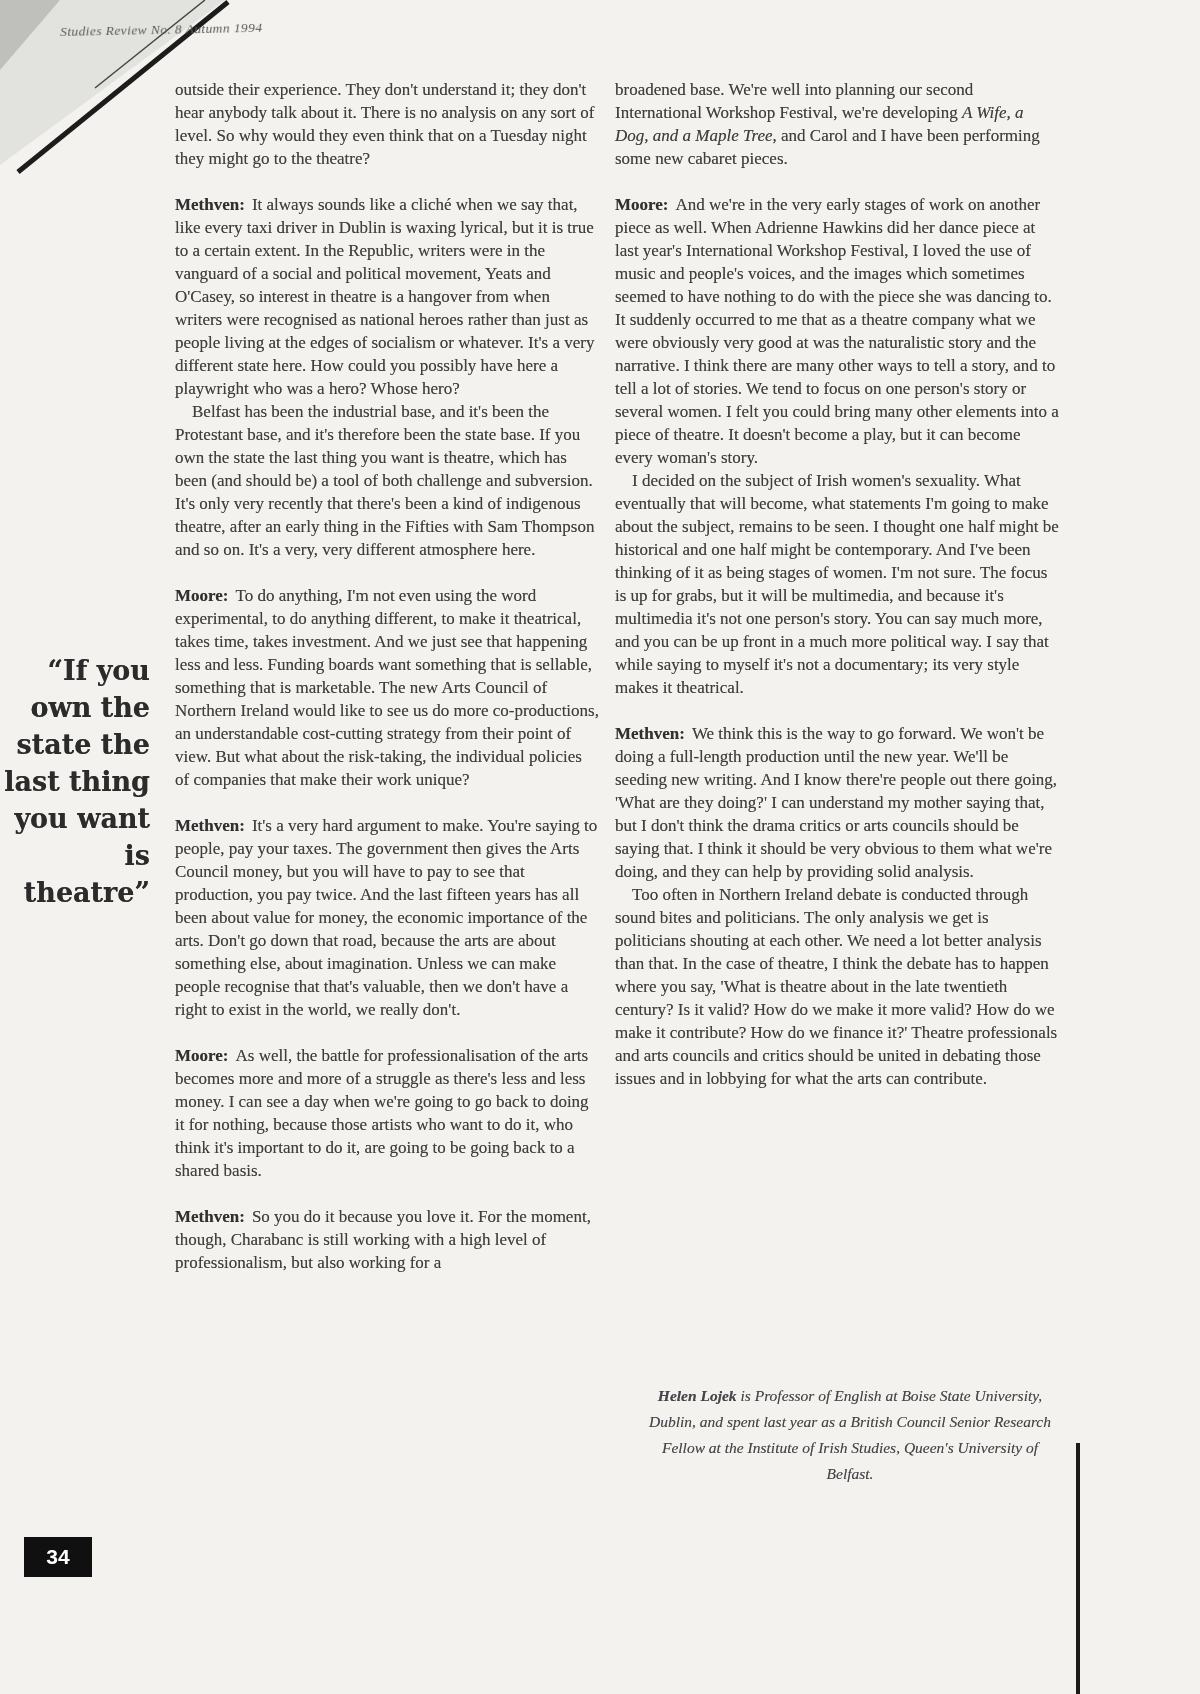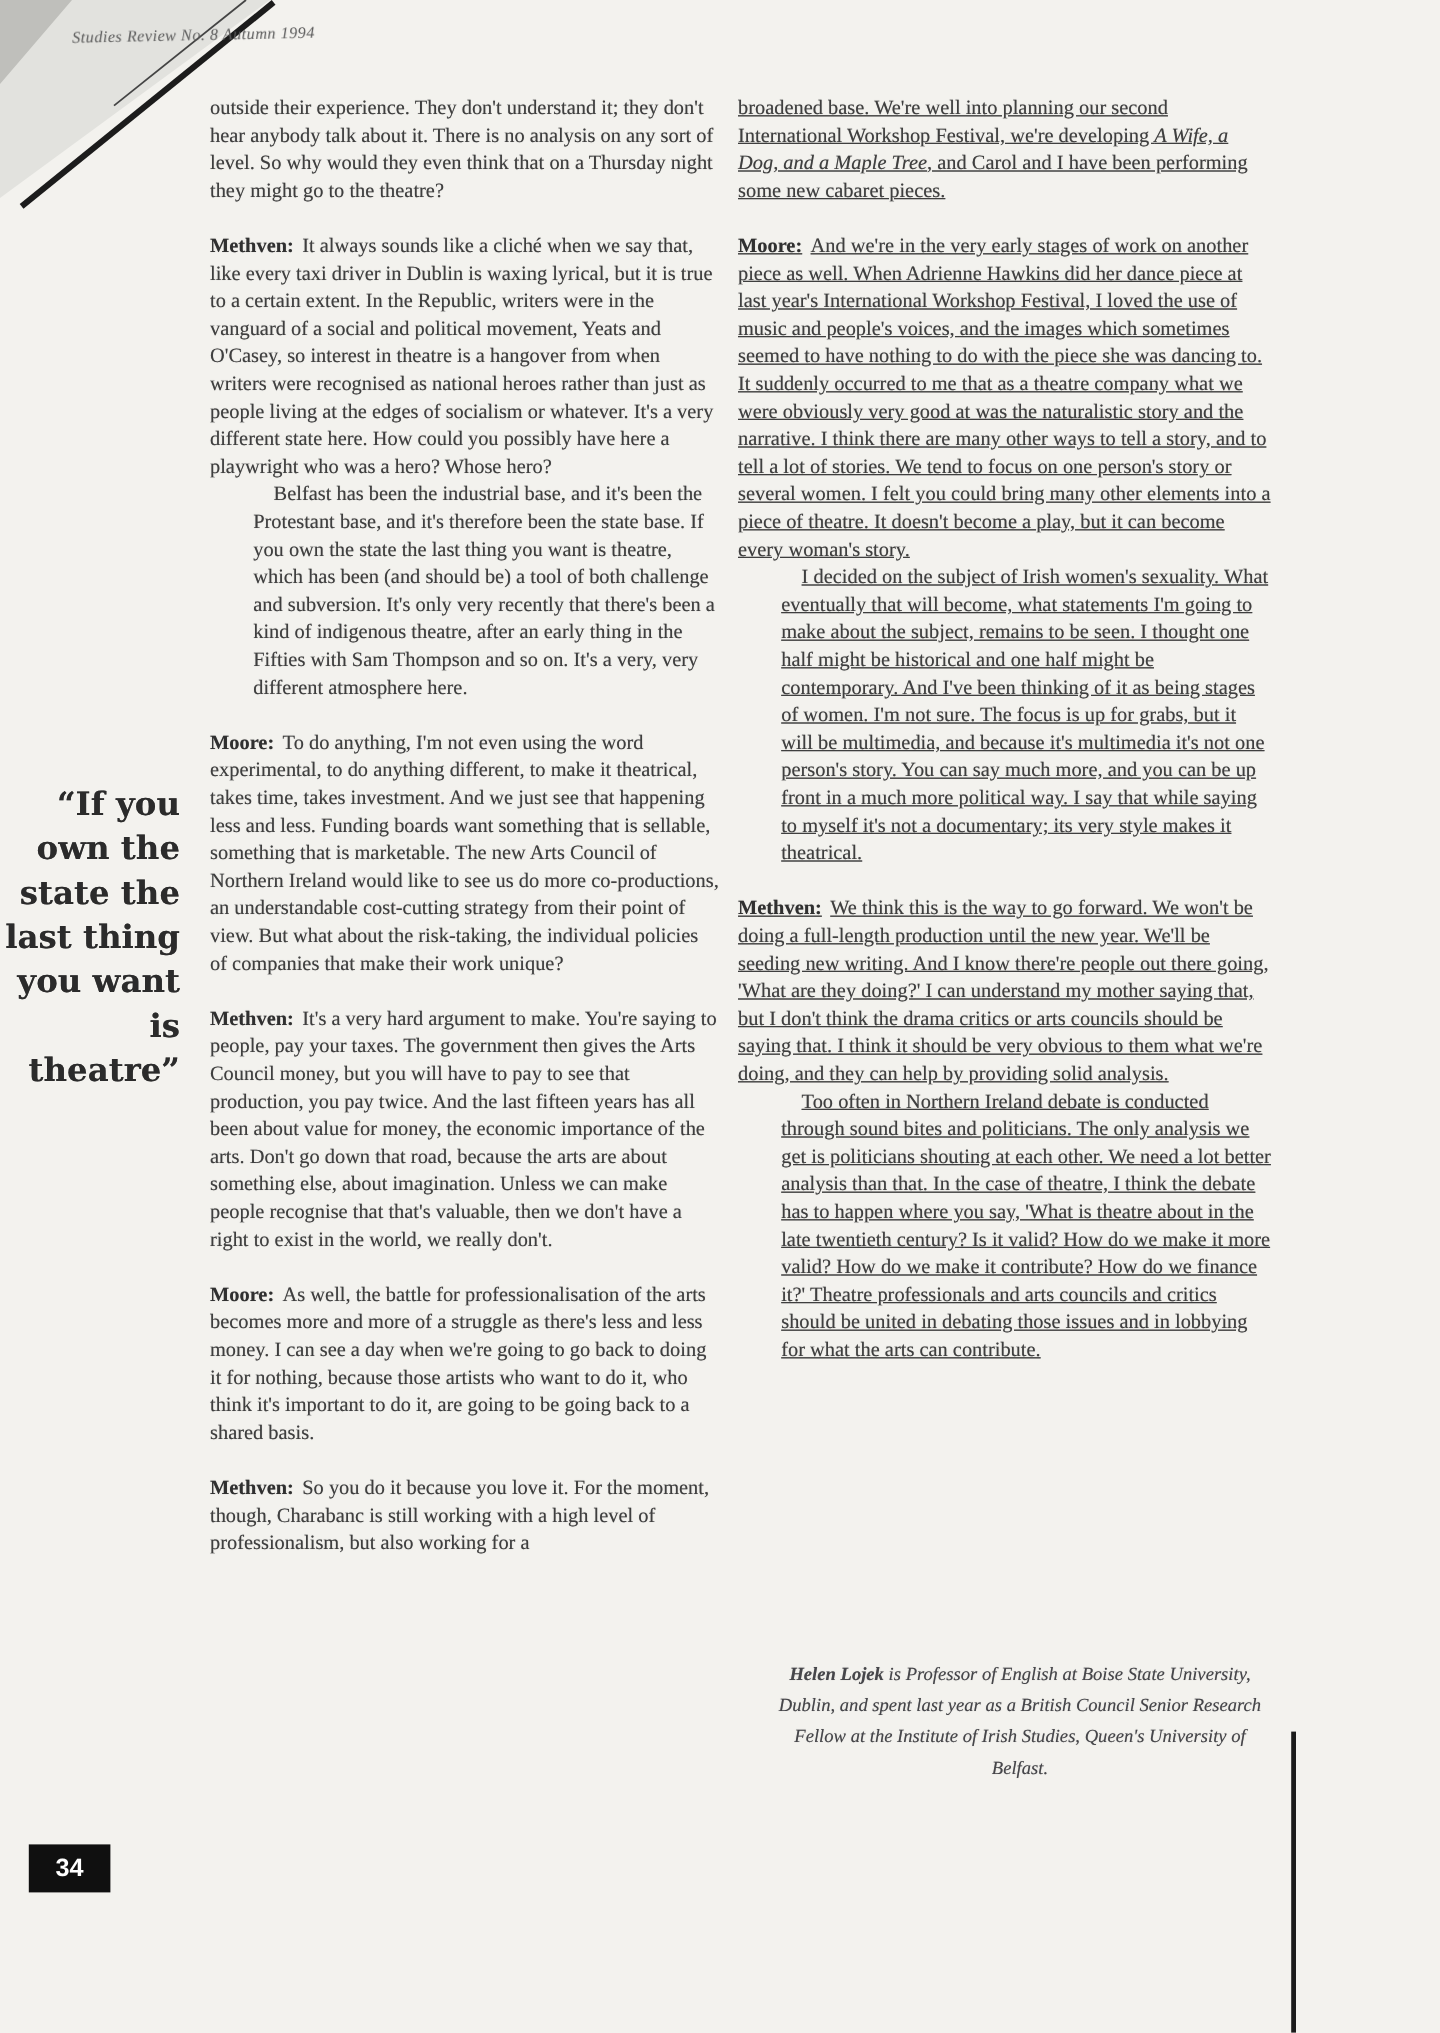--- a/index.html
+++ b/index.html
@@ -26,24 +26,24 @@
     letter-spacing:.4px;
     filter:blur(.3px);
   }
   .columns{
     position:absolute;left:175px;top:78px;width:885px;
     display:flex;gap:15px;
   }
   .col{font-size:17px;line-height:23px;color:var(--text-color);
     text-shadow:0 0 .6px rgba(60,60,60,.55);}
   .col-left{width:425px;}
-  .col-right{width:445px;text-decoration:underline;}
+  .col-right{width:445px;}
   .para{margin:0;}
   .para.speaker-para{margin-top:23px;}
-  .para.indented{text-indent:17px;margin-left:36px;}
+  .para.indented{text-indent:17px;}
   .speaker{padding-right:7px;color:#303030;margin-top:23px;}
   .pullquote{
     position:absolute;left:0;top:652px;width:152px;padding-right:2px;
     text-align:right;font-weight:bold;font-size:27px;line-height:37px;
     color:var(--quote-color);white-space:pre-line;
     font-family:"DejaVu Serif", serif;
     text-shadow:0 0 .5px rgba(30,30,30,.6);
   }
   .bio{
     position:absolute;left:640px;top:1383px;width:420px;
@@ -77,21 +77,21 @@
 
   <div class="pullquote">“If you
 own the
 state the
 last thing
 you want
 is theatre”</div>
 
   <div class="columns">
     <div class="col col-left">
-        <p class="para">outside their experience. They don't understand it; they don't hear anybody talk about it. There is no analysis on any sort of level. So why would they even think that on a Thursday night they might go to the theatre?</p>
+        <p class="para">outside their experience. They don't understand it; they don't hear anybody talk about it. There is no analysis on any sort of level. So why would they even think that on a Tuesday night they might go to the theatre?</p>
         <p class="para speaker-para"><strong class="speaker">Methven:</strong>It always sounds like a cliché when we say that, like every taxi driver in Dublin is waxing lyrical, but it is true to a certain extent. In the Republic, writers were in the vanguard of a social and political movement, Yeats and O'Casey, so interest in theatre is a hangover from when writers were recognised as national heroes rather than just as people living at the edges of socialism or whatever. It's a very different state here. How could you possibly have here a playwright who was a hero?  Whose hero?</p>
         <p class="para indented">Belfast has been the industrial base, and it's been the Protestant base, and it's therefore been the state base. If you own the state the last thing you want is theatre, which has been (and should be) a tool of both challenge and subversion. It's only very recently that there's been a kind of indigenous theatre, after an early thing in the Fifties with Sam Thompson and so on. It's a very, very different atmosphere here.</p>
         <p class="para speaker-para"><strong class="speaker">Moore:</strong>To do anything, I'm not even using the word experimental, to do anything different, to make it theatrical, takes time, takes investment. And we just see that happening less and less. Funding boards want something that is sellable, something that is marketable. The new Arts Council of Northern Ireland would like to see us do more co-productions, an understandable cost-cutting strategy from their point of view. But what about the risk-taking, the individual policies of companies that make their work unique?</p>
         <p class="para speaker-para"><strong class="speaker">Methven:</strong>It's a very hard argument to make. You're saying to people, pay your taxes. The government then gives the Arts Council money, but you will have to pay to see that production, you pay twice. And the last fifteen years has all been about value for money, the economic importance of the arts. Don't go down that road, because the arts are about something else, about imagination. Unless we can make people recognise that that's valuable, then we don't have a right to exist in the world, we really don't.</p>
         <p class="para speaker-para"><strong class="speaker">Moore:</strong>As well, the battle for professionalisation of the arts becomes more and more of a struggle as there's less and less money. I can see a day when we're going to go back to doing it for nothing, because those artists who want to do it, who think it's important to do it, are going to be going back to a shared basis.</p>
         <p class="para speaker-para"><strong class="speaker">Methven:</strong>So you do it because you love it. For the moment, though, Charabanc is still working with a high level of professionalism, but also working for a</p>
       </div>
     <div class="col col-right">
         <p class="para">broadened base. We're well into planning our second International Workshop Festival, we're developing <em>A Wife, a Dog, and a Maple Tree</em>, and Carol and I have been performing some new cabaret pieces.</p>
         <p class="para speaker-para"><strong class="speaker">Moore:</strong>And we're in the very early stages of work on another piece as well. When Adrienne Hawkins did her dance piece at last year's International Workshop Festival, I loved the use of music and people's voices, and the images which sometimes seemed to have nothing to do with the piece she was dancing to. It suddenly occurred to me that as a theatre company what we were obviously very good at was the naturalistic story and the narrative. I think there are many other ways to tell a story, and to tell a lot of stories. We tend to focus on one person's story or several women. I felt you could bring many other elements into a piece of theatre. It doesn't become a play, but it can become every woman's story.</p>

